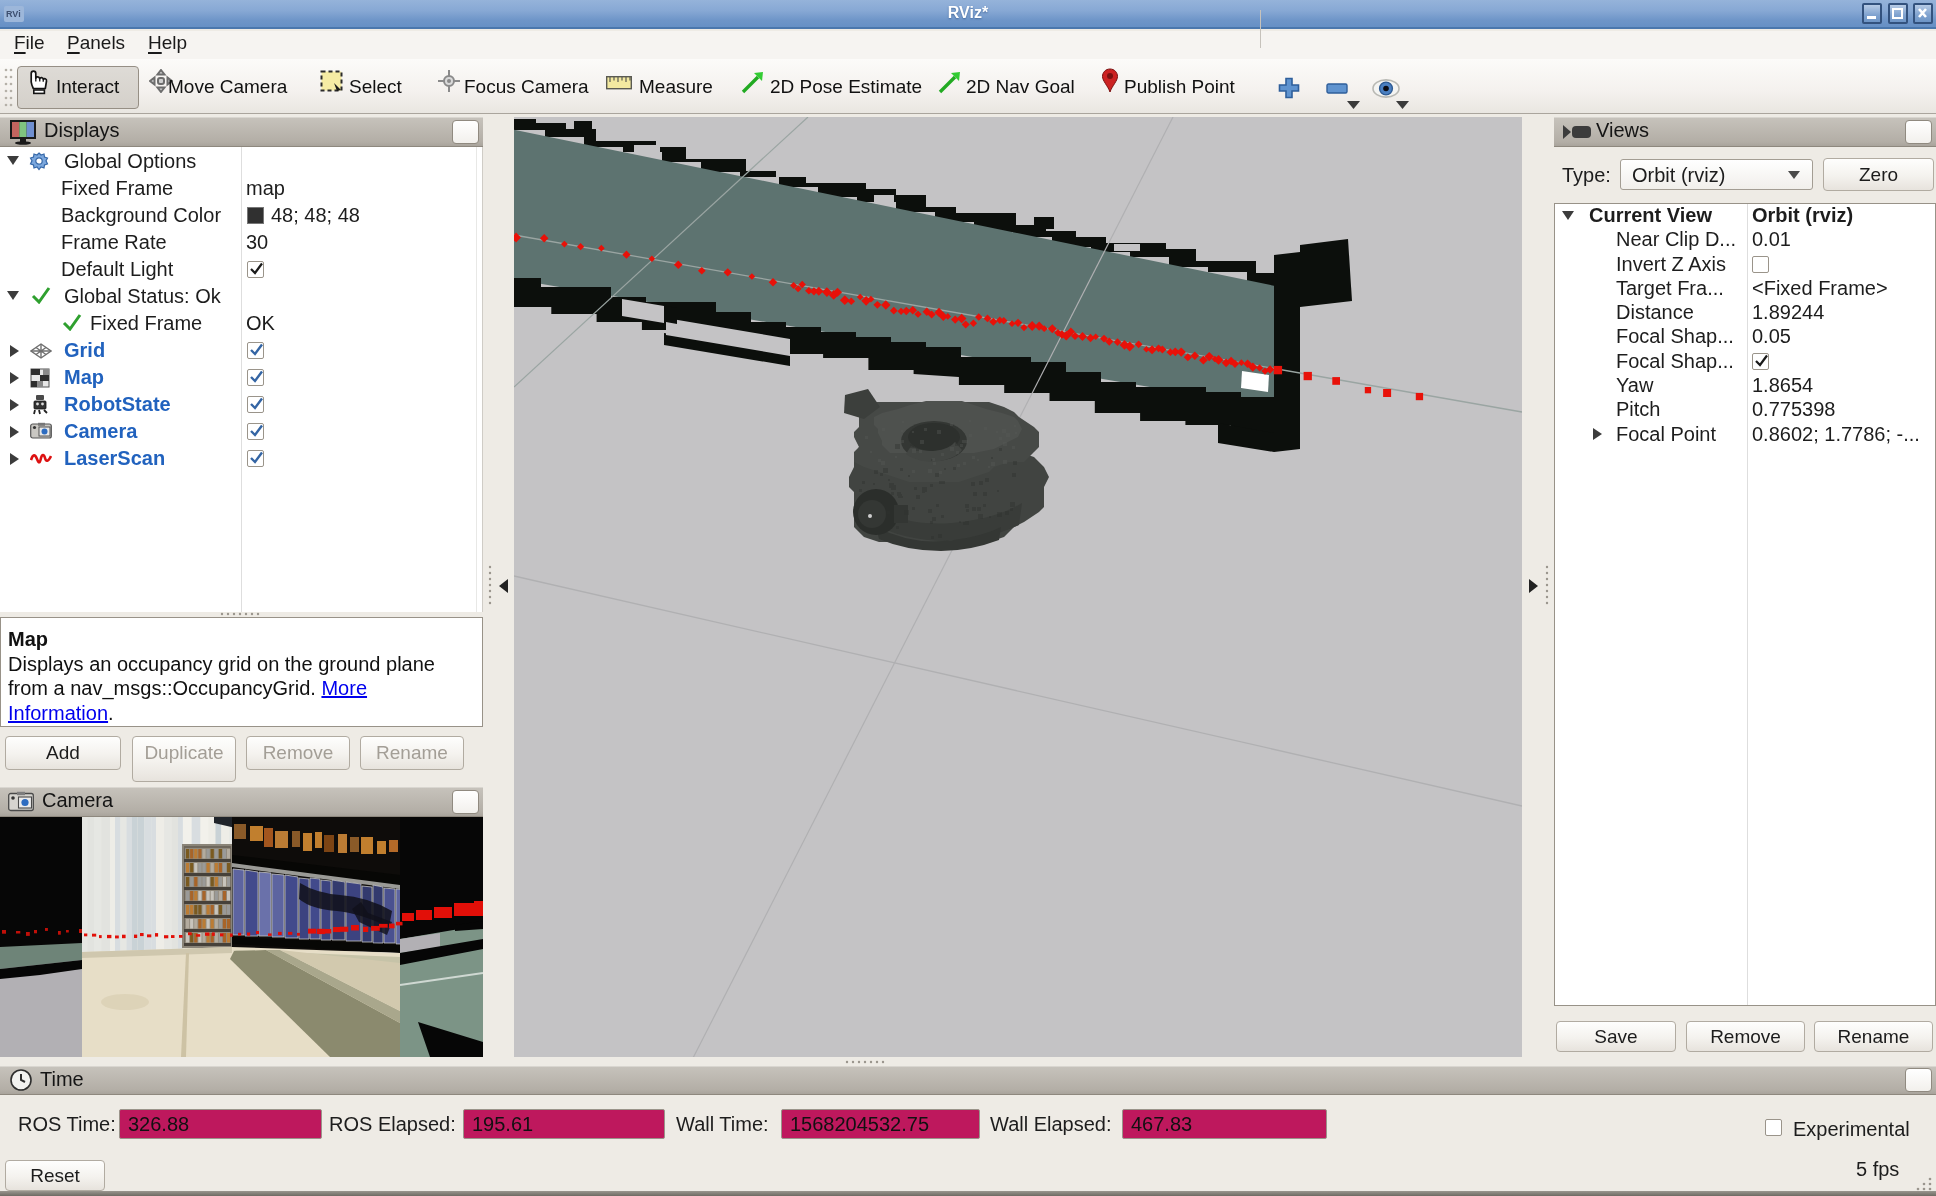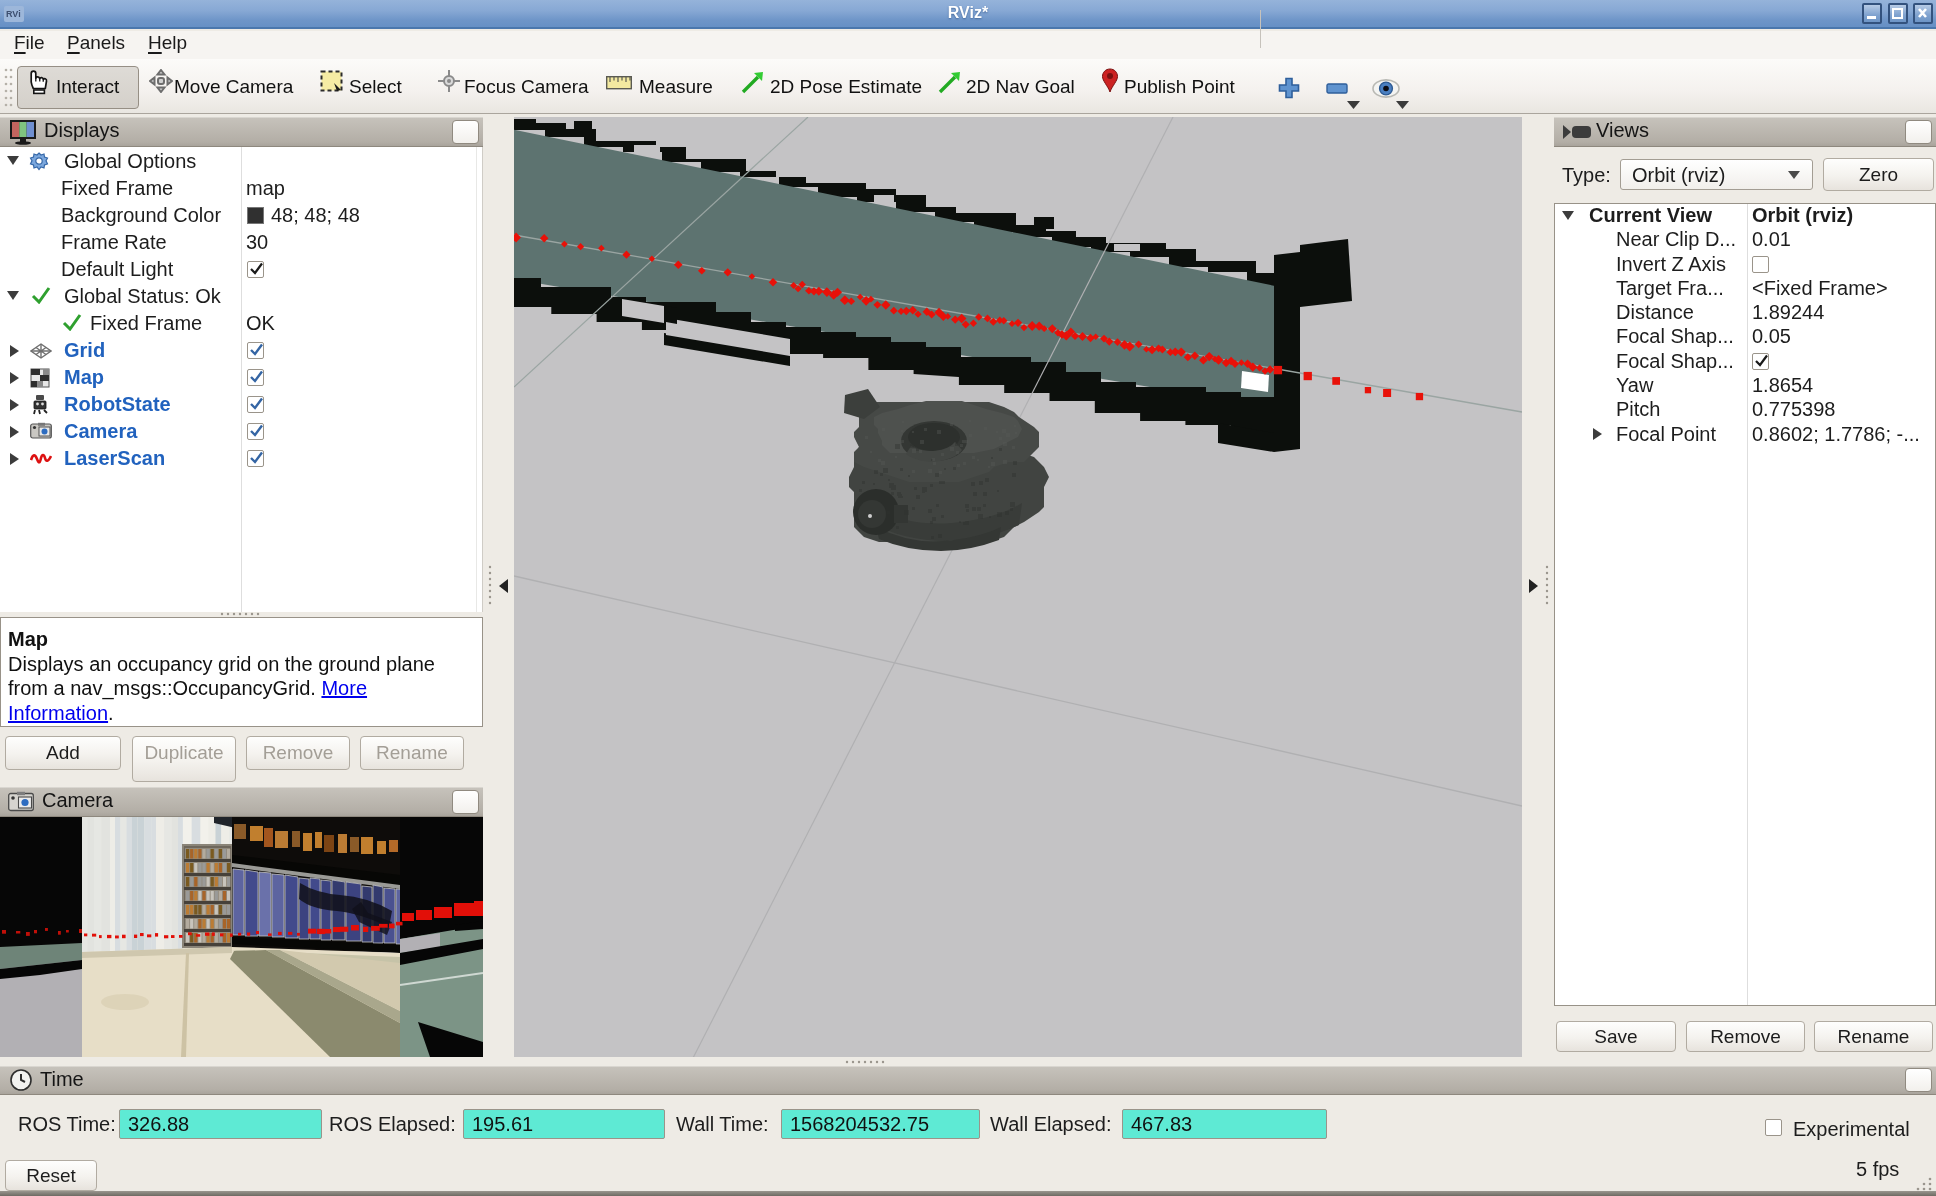--- a/index.html
+++ b/index.html
@@ -36,21 +36,21 @@
 
 
 .white { background:#ffffff; }
 
 
 .gbtn { border:1px solid #b1aba1; border-radius:4px; background:linear-gradient(#fefefd,#f4f2ee 55%,#e7e3dd);
   font-size:19px; color:#1c1c1c; text-align:center; }
 .gbtn.disabled { color:#a39e96; }
 
 
-.ginput { border:1px solid #9a948a; border-radius:2px; background:#5eead4; font-size:20px; color:#111; padding-left:8px; }
+.ginput { border:1px solid #9a948a; border-radius:2px; background:#be185d; font-size:20px; color:#111; padding-left:8px; }
 
 
 .trow { font-size:20px; color:#1d1d1d; }
 .blue-b { color:#2162be; font-weight:bold; }
 .cb { width:17px; height:17px; background:#fff; border:1px solid #9a948a; border-radius:2px; position:absolute; }
 
 </style>
 </head>
 <body>
 
@@ -103,21 +103,21 @@
 
 <svg class="abs" style="left:149px;top:69px" width="24" height="24" viewBox="0 0 24 24">
  <g stroke="#6d6d6d" stroke-width="2" fill="#cfcfcf">
  <path d="M12 1 L15.5 5.5 L8.5 5.5 Z"></path>
       <path d="M12 23 L15.5 18.5 L8.5 18.5 Z"></path>
  <path d="M1 12 L5.5 8.5 L5.5 15.5 Z"></path>
       <path d="M23 12 L18.5 8.5 L18.5 15.5 Z"></path>
  <rect x="9" y="9" width="6" height="6" rx="2"></rect>
     </g>
 </svg>
-<div class="tbtext abs" style="left:174px">Move Camera</div>
+<div class="tbtext abs" style="left:168px">Move Camera</div>
 
 <svg class="abs" style="left:320px;top:70px" width="24" height="24" viewBox="0 0 24 24">
  <rect x="1.5" y="1.5" width="20" height="19" fill="#f6eca4" stroke="#2b2b2b" stroke-width="2" stroke-dasharray="4 3"></rect>
  <path d="M14 13 L21 20 L17 21 Z" fill="#1a1a1a"></path>
 </svg>
 <div class="tbtext abs" style="left:349px">Select</div>
 
 <svg class="abs" style="left:437px;top:69px" width="24" height="24" viewBox="0 0 24 24">
  <g stroke="#8a8a8a" stroke-width="2" fill="none">
  <circle cx="12" cy="12" r="5" fill="#d9d9d9"></circle>
@@ -916,21 +916,21 @@
 <div class="abs trow" style="left:18px;top:1113px">ROS Time:</div>
 <div class="ginput abs" style="left:119px;top:1109px;width:203px;height:30px;line-height:28px">326.88</div>
 <div class="abs trow" style="left:329px;top:1113px">ROS Elapsed:</div>
 <div class="ginput abs" style="left:463px;top:1109px;width:202px;height:30px;line-height:28px">195.61</div>
 <div class="abs trow" style="left:676px;top:1113px">Wall Time:</div>
 <div class="ginput abs" style="left:781px;top:1109px;width:199px;height:30px;line-height:28px">1568204532.75</div>
 <div class="abs trow" style="left:990px;top:1113px">Wall Elapsed:</div>
 <div class="ginput abs" style="left:1122px;top:1109px;width:205px;height:30px;line-height:28px">467.83</div>
 <div class="cb abs" style="left:1765px;top:1119px"></div>
 <div class="abs trow" style="left:1793px;top:1118px">Experimental</div>
-<div class="gbtn abs" style="left:5px;top:1160px;width:92px;height:31px;line-height:29px;font-size:19px">Reset</div>
+<div class="gbtn abs" style="left:5px;top:1160px;width:100px;height:31px;line-height:29px;font-size:19px">Reset</div>
 <div class="abs trow" style="left:1856px;top:1158px;font-size:20px">5 fps</div>
 <div class="abs" style="left:0;top:1191px;width:1936px;height:5px;background:linear-gradient(#9a968e,#6e6a63)"></div>
 
 <svg class="abs" style="left:1908px;top:1176px" width="26" height="15">
     <g fill="#9a958d">
       <circle cx="22" cy="3" r="1.3"></circle>
       <circle cx="16" cy="8" r="1.3"></circle>
       <circle cx="22" cy="8" r="1.3"></circle>
       <circle cx="10" cy="13" r="1.3"></circle>
       <circle cx="16" cy="13" r="1.3"></circle>

